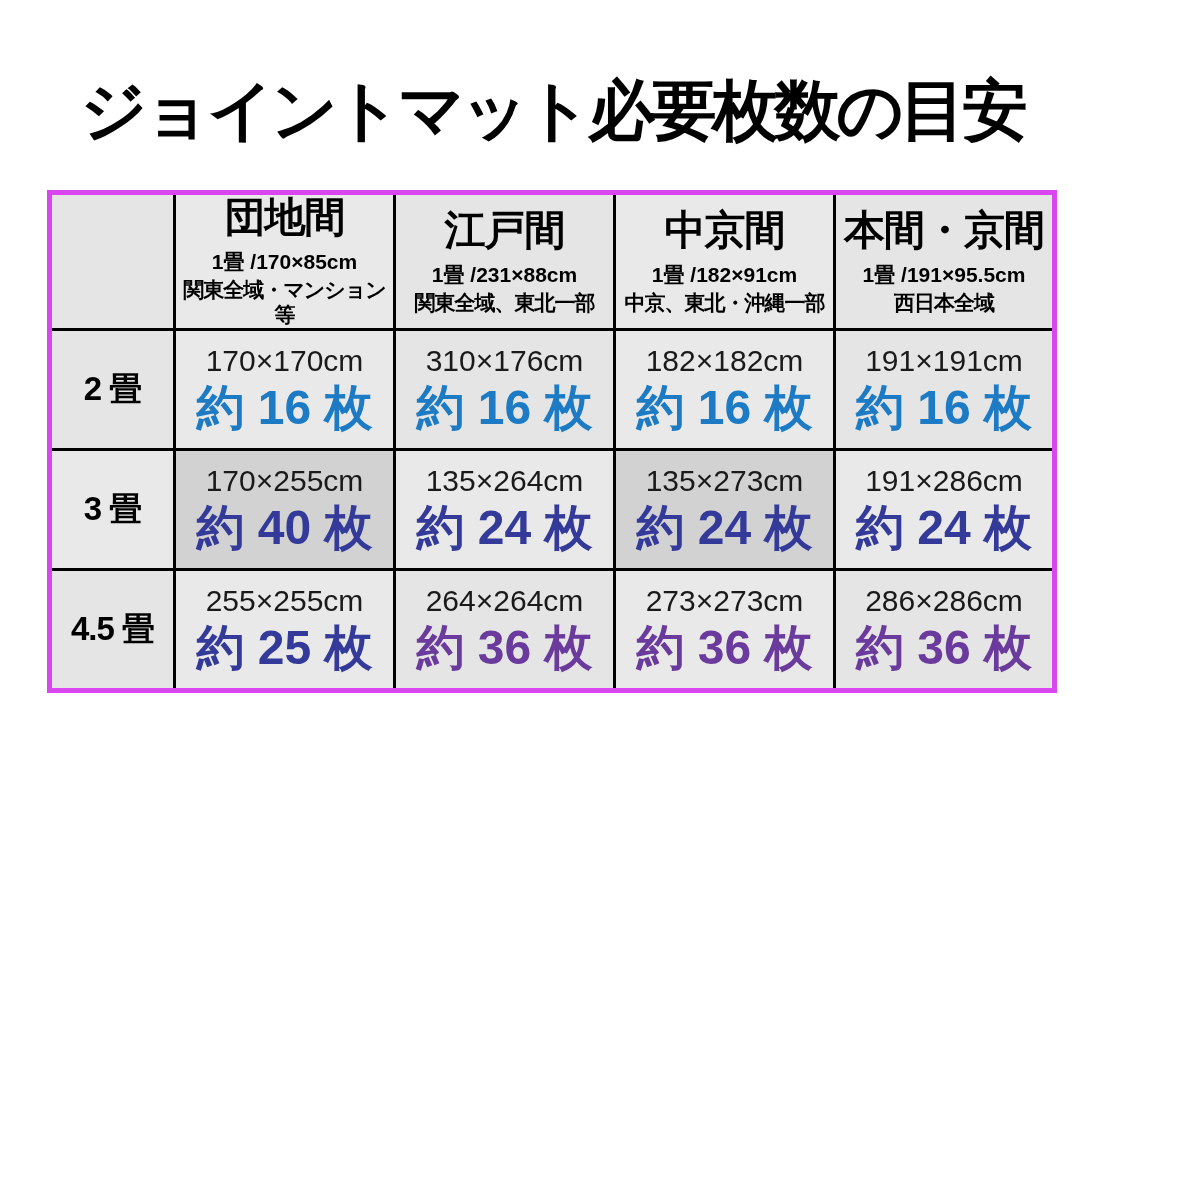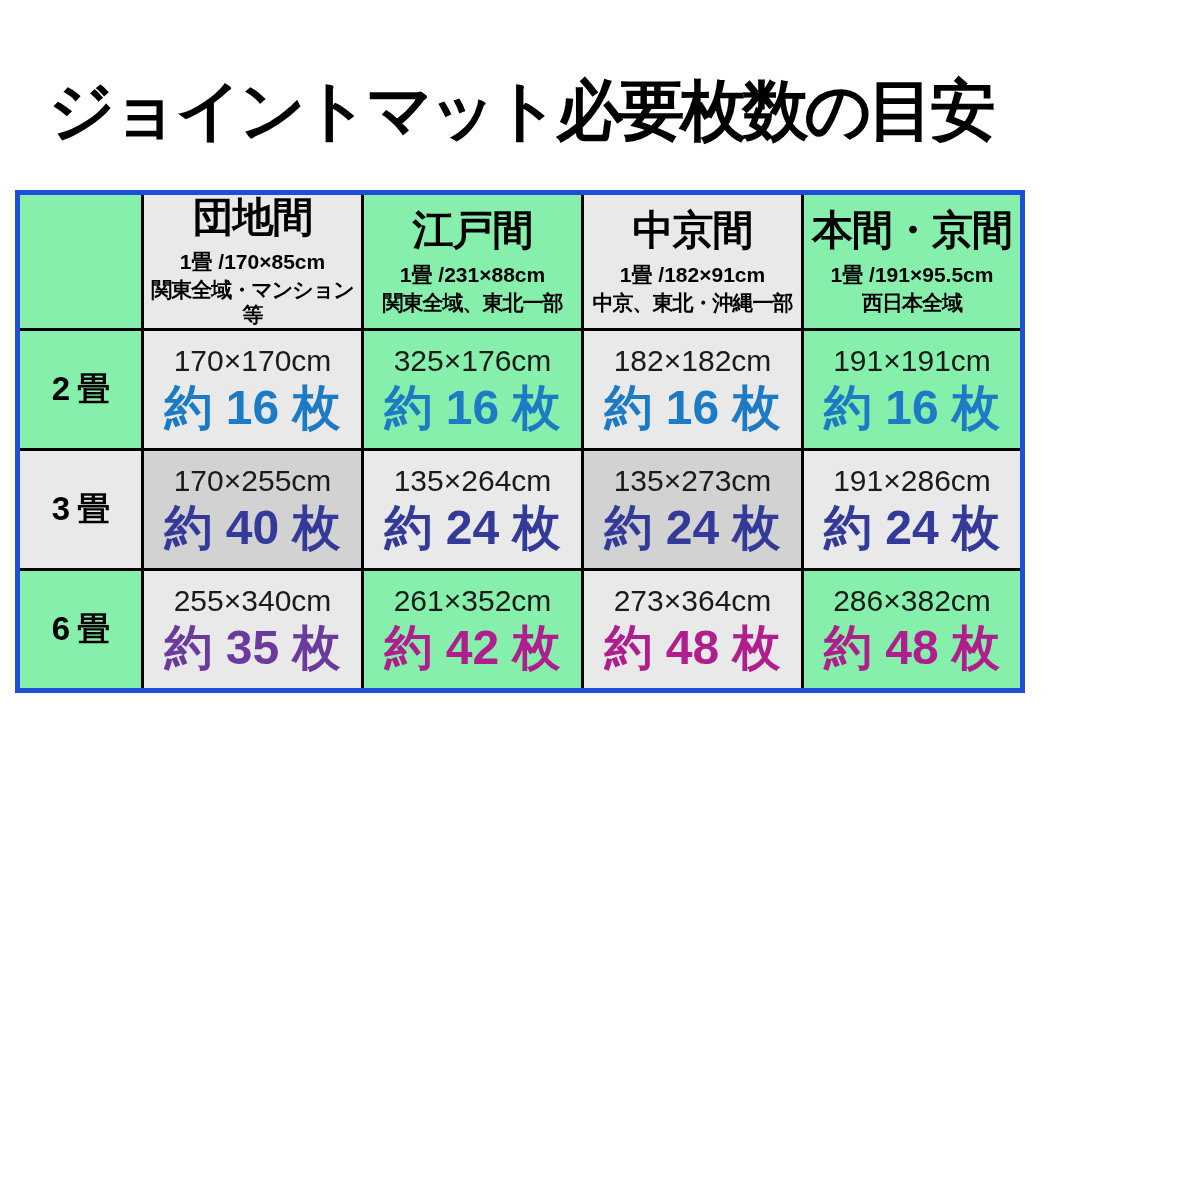--- a/index.html
+++ b/index.html
@@ -4,39 +4,39 @@
 <style>
   html, body {
     margin: 0;
     padding: 0;
     width: 1200px;
     height: 1200px;
     background: #ffffff;
     font-family: "Liberation Sans", "DejaVu Sans", sans-serif;
     -webkit-font-smoothing: antialiased;
   }
-  .page { width: 1040px; height: 1200px; overflow: hidden; }
+  .page { width: 1040px; height: 1200px; overflow: hidden; padding-left: 32px; }
 
   .title {
     margin: 66px 0 34px 0;
     text-align: center;
     font-size: 66px;
     font-weight: 900;
     letter-spacing: -4px;
     color: #000;
     white-space: nowrap;
   }
 
   table.mat-table {
     border-collapse: collapse;
     table-layout: fixed;
     width: 1006px;
     margin: 8px auto;
-    border: 5px solid #1d4ed8;
-    background: #86efac;
+    border: 5px solid #d946ef;
+    background: #e5e5e5;
   }
   col.c0 { width: 125px; }
   col.cd { width: 220px; }
   .mat-table th, .mat-table td {
     border: 3px solid #000;
     padding: 0;
     text-align: center;
     vertical-align: middle;
   }
   .mat-table thead th { height: 128px; }
@@ -118,21 +118,21 @@
       </tr>
     </thead>
     <tbody>
       <tr>
         <th class="rowhead">2 畳</th>
         <td>
           <div class="dim">170×170cm</div>
           <div class="cnt c-blue">約 16 枚</div>
         </td>
         <td>
-          <div class="dim">325×176cm</div>
+          <div class="dim">310×176cm</div>
           <div class="cnt c-blue">約 16 枚</div>
         </td>
         <td>
           <div class="dim">182×182cm</div>
           <div class="cnt c-blue">約 16 枚</div>
         </td>
         <td>
           <div class="dim">191×191cm</div>
           <div class="cnt c-blue">約 16 枚</div>
         </td>
@@ -150,35 +150,35 @@
         <td>
           <div class="dim">135×273cm</div>
           <div class="cnt c-navy">約 24 枚</div>
         </td>
         <td>
           <div class="dim">191×286cm</div>
           <div class="cnt c-navy">約 24 枚</div>
         </td>
       </tr>
       <tr>
-        <th class="rowhead">6 畳</th>
+        <th class="rowhead">4.5 畳</th>
         <td>
-          <div class="dim">255×340cm</div>
-          <div class="cnt c-purple">約 35 枚</div>
+          <div class="dim">255×255cm</div>
+          <div class="cnt c-navy">約 25 枚</div>
         </td>
         <td>
-          <div class="dim">261×352cm</div>
-          <div class="cnt c-magenta">約 42 枚</div>
+          <div class="dim">264×264cm</div>
+          <div class="cnt c-purple">約 36 枚</div>
         </td>
         <td>
-          <div class="dim">273×364cm</div>
-          <div class="cnt c-magenta">約 48 枚</div>
+          <div class="dim">273×273cm</div>
+          <div class="cnt c-purple">約 36 枚</div>
         </td>
         <td>
-          <div class="dim">286×382cm</div>
-          <div class="cnt c-magenta">約 48 枚</div>
+          <div class="dim">286×286cm</div>
+          <div class="cnt c-purple">約 36 枚</div>
         </td>
       </tr>
     </tbody>
   </table>
 
 
 </div>
 
 </body></html>

